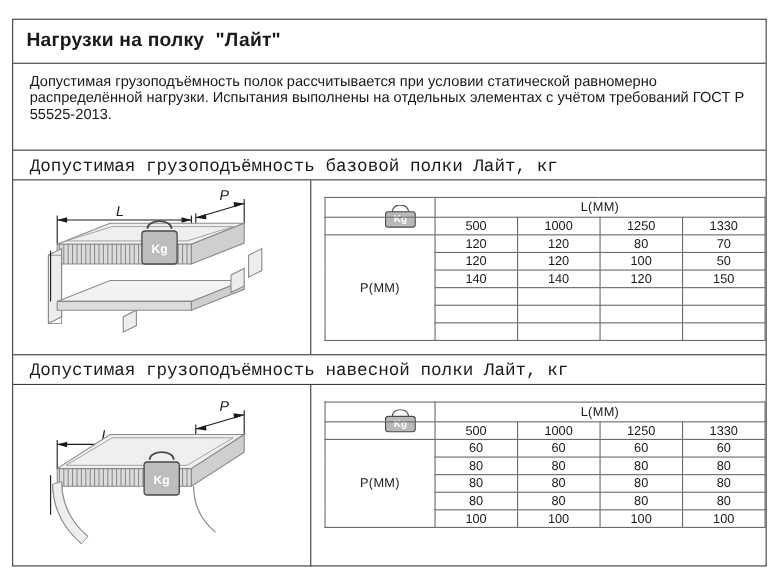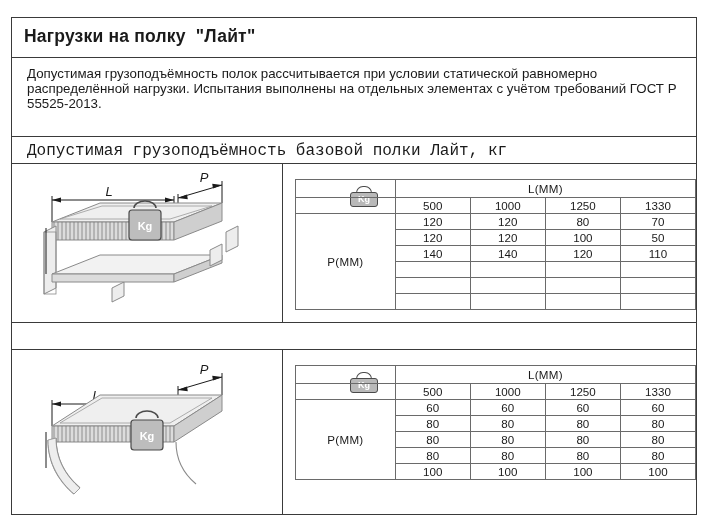--- a/index.html
+++ b/index.html
@@ -294,21 +294,21 @@
       <tr>
         <td>120</td>
         <td>120</td>
         <td>100</td>
         <td>50</td>
       </tr>
       <tr>
         <td>140</td>
         <td>140</td>
         <td>120</td>
-        <td>110</td>
+        <td>150</td>
       </tr>
       <tr>
         <td class="empty"></td>
         <td class="empty"></td>
         <td class="empty"></td>
         <td class="empty"></td>
       </tr>
       <tr>
         <td class="empty"></td>
         <td class="empty"></td>
@@ -319,20 +319,21 @@
         <td class="empty"></td>
         <td class="empty"></td>
         <td class="empty"></td>
         <td class="empty"></td>
       </tr>
     </tbody>
       </table>
 
     <div class="hr hr-sec1-bottom"></div>
 
+    <div class="sec-caption s2">Допустимая грузоподъёмность навесной полки Лайт, кг</div>
     <div class="hr hr-sec2-head"></div>
 
     <div class="vdiv" style="left:270px; top:332px; height:165px;"></div>
 
     <div class="drawing" id="drawing2">
       <svg width="252" height="158" viewBox="0 0 252 158">
 
         <g stroke="#1a1a1a" stroke-width="1" fill="none">
           <line x1="26" y1="48" x2="148" y2="48"></line>
           <line x1="26" y1="44" x2="26" y2="70"></line>

